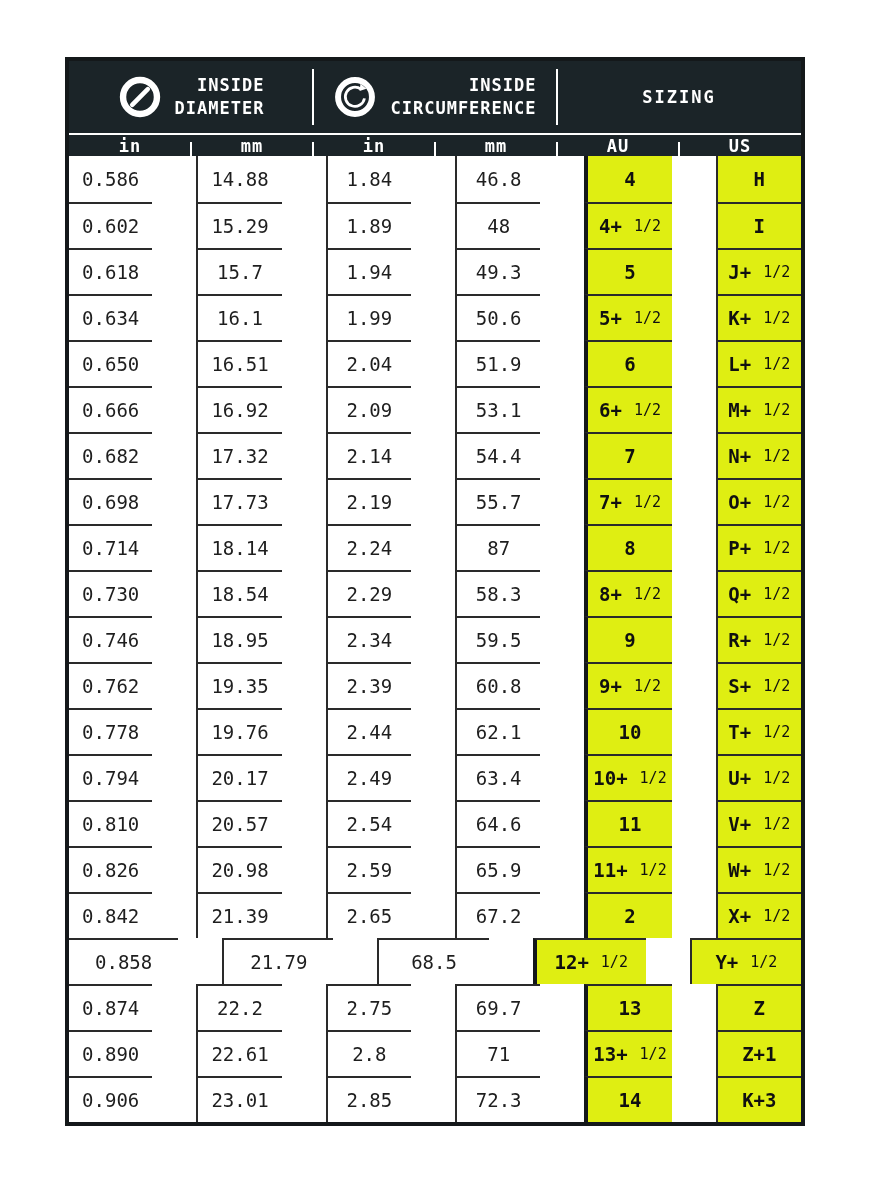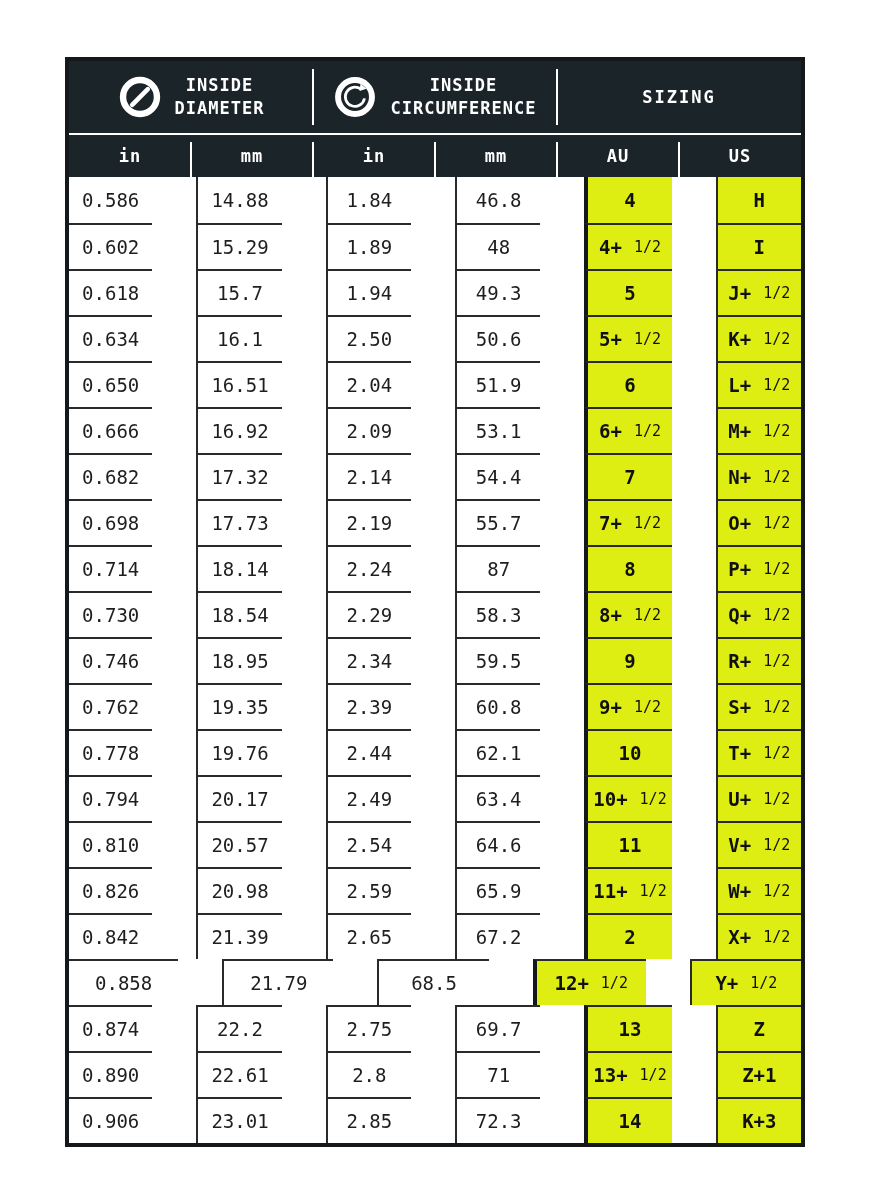--- a/index.html
+++ b/index.html
@@ -15,25 +15,25 @@
   .header { background:#1b2428; color:#ffffff; }
   .group-row { display:flex; height:72px; }
   .group {
     flex:1 1 0; display:flex; align-items:center; justify-content:center;
     gap:13px; position:relative; height:100%;
   }
   .group + .group::before {
     content:''; position:absolute; left:-1px; top:8px; bottom:8px;
     width:2px; background:#ffffff;
   }
-  .group-label { font-weight:bold; font-size:17px; letter-spacing:1px; line-height:1.35; text-align:center; }
+  .group-label { font-weight:bold; font-size:17px; letter-spacing:1px; line-height:1.35; text-align:right; }
   .group-label.single { text-align:right; letter-spacing:2px; }
   .icon { width:44px; height:44px; flex:0 0 auto; display:block; }
   .header-rule { height:2px; background:#ffffff; }
-  .units-row { display:flex; height:42px; }
+  .units-row { display:flex; height:21px; }
   .unit {
     flex:1 1 0; display:flex; align-items:center; justify-content:center;
     font-weight:bold; font-size:17px; position:relative; letter-spacing:1px;
   }
   .unit + .unit::before {
     content:''; position:absolute; left:-1px; top:7px; bottom:0;
     width:2px; background:#ffffff;
   }
   
   .tbody .row { display:flex; height:46px;gap:44px; }
@@ -123,21 +123,21 @@
         <div class="cell">49.3</div>
         <div class="cell sizing us">5</div>
         <div class="cell sizing">
           <span>J+</span>
           <span class="frac">1/2</span>
         </div>
       </div>
       <div class="row">
         <div class="cell">0.634</div>
         <div class="cell">16.1</div>
-        <div class="cell">2.50</div>
+        <div class="cell">1.99</div>
         <div class="cell">50.6</div>
         <div class="cell sizing us">
           <span>5+</span>
           <span class="frac">1/2</span>
         </div>
         <div class="cell sizing">
           <span>K+</span>
           <span class="frac">1/2</span>
         </div>
       </div>

